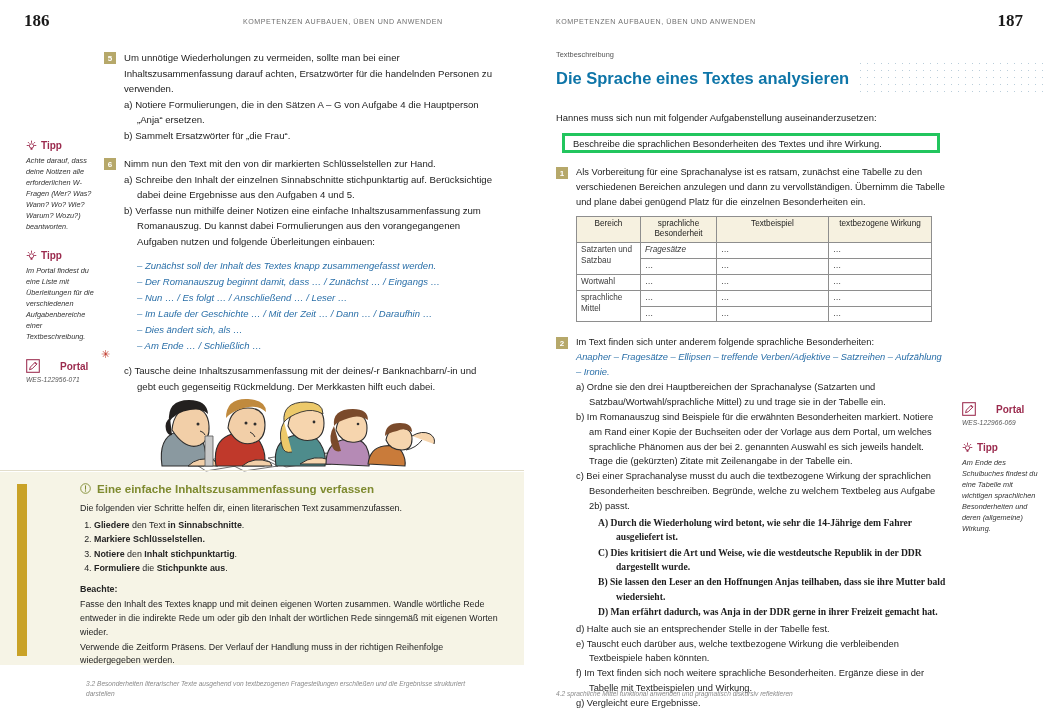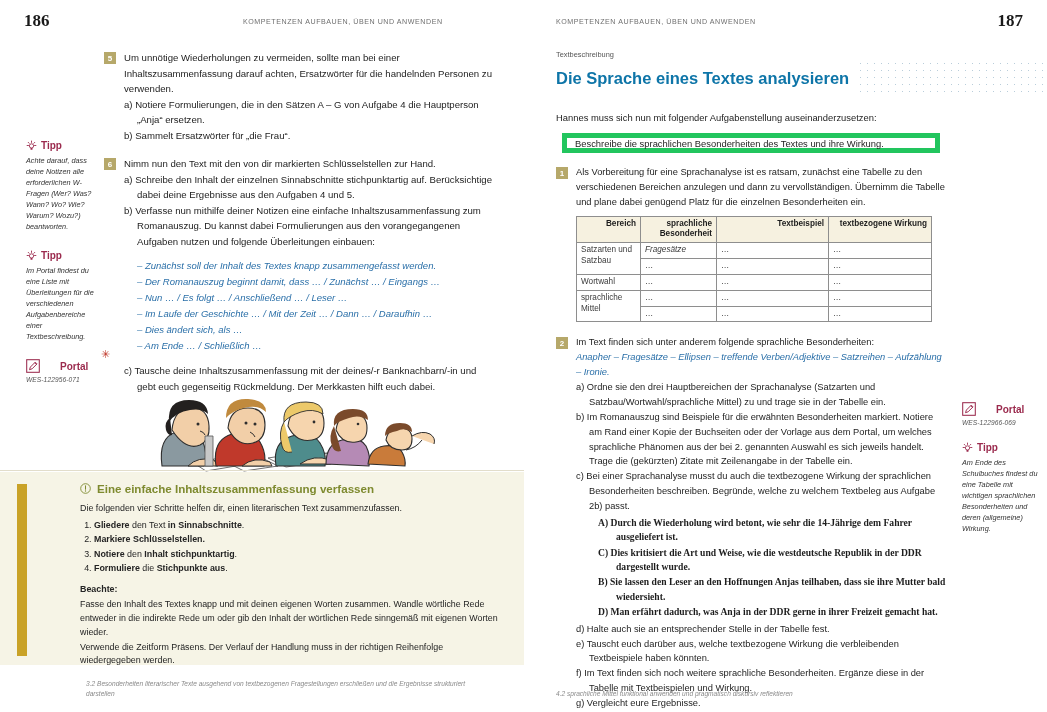--- a/index.html
+++ b/index.html
@@ -127,38 +127,38 @@
   .title-band .title {
     position:absolute; left:0; top:0; height:36px;
     padding-right:10px; background:#fff;
     display:flex; align-items:center;
     font-size:16.5px; font-weight:700; color:#0e75a8;
     white-space:nowrap;
   }
   .intro-line { position:absolute; left:556px; top:112px; width:420px; font-size:9.4px; color:#1d1d1d; }
   .assignment-box {
     position:absolute; left:562px; top:133px; width:378px; height:20px;
-    border:5px solid #22c55e; background:#fff;
+    border:3px solid #22c55e; background:#fff;
     display:flex; align-items:center; padding-left:8px;
     font-size:9.4px; color:#1d1d1d;
   }
   .body-right { position:absolute; left:556px; top:165px; width:390px; }
   .taskbody-r { font-size:9.3px; line-height:1.6; }
 
   
   table.an-table {
     width:355px; border-collapse:collapse; margin-top:6px;
     table-layout:fixed;
   }
   table.an-table th, table.an-table td {
     border:1px solid #8e8e8e; padding:2px 4px;
     font-size:8.2px; vertical-align:top; line-height:1.32;
   }
   table.an-table th {
-    background:#f6f1e0; font-weight:700; text-align:right; height:24px;
+    background:#f6f1e0; font-weight:400; text-align:center; height:24px;
   }
   table.an-table td { height:15px; color:#3a3a3a; }
   td.firstcol { background:#fff; color:#1d1d1d; }
   td.italic-cell { font-style:italic; color:#1d1d1d; }
   .col1 { width:64px; } .col2 { width:76px; } .col3 { width:112px; } .col4 { width:103px; }
 
   .hl-list { color:#2a6fa8; font-style:italic; }
   .serif-opts { font-family:"Liberation Serif", serif; font-size:9.6px; line-height:1.5; font-weight:700; }
   .serif-opts .oi { padding-left:18px; text-indent:-18px; margin-bottom:1px; }
 

